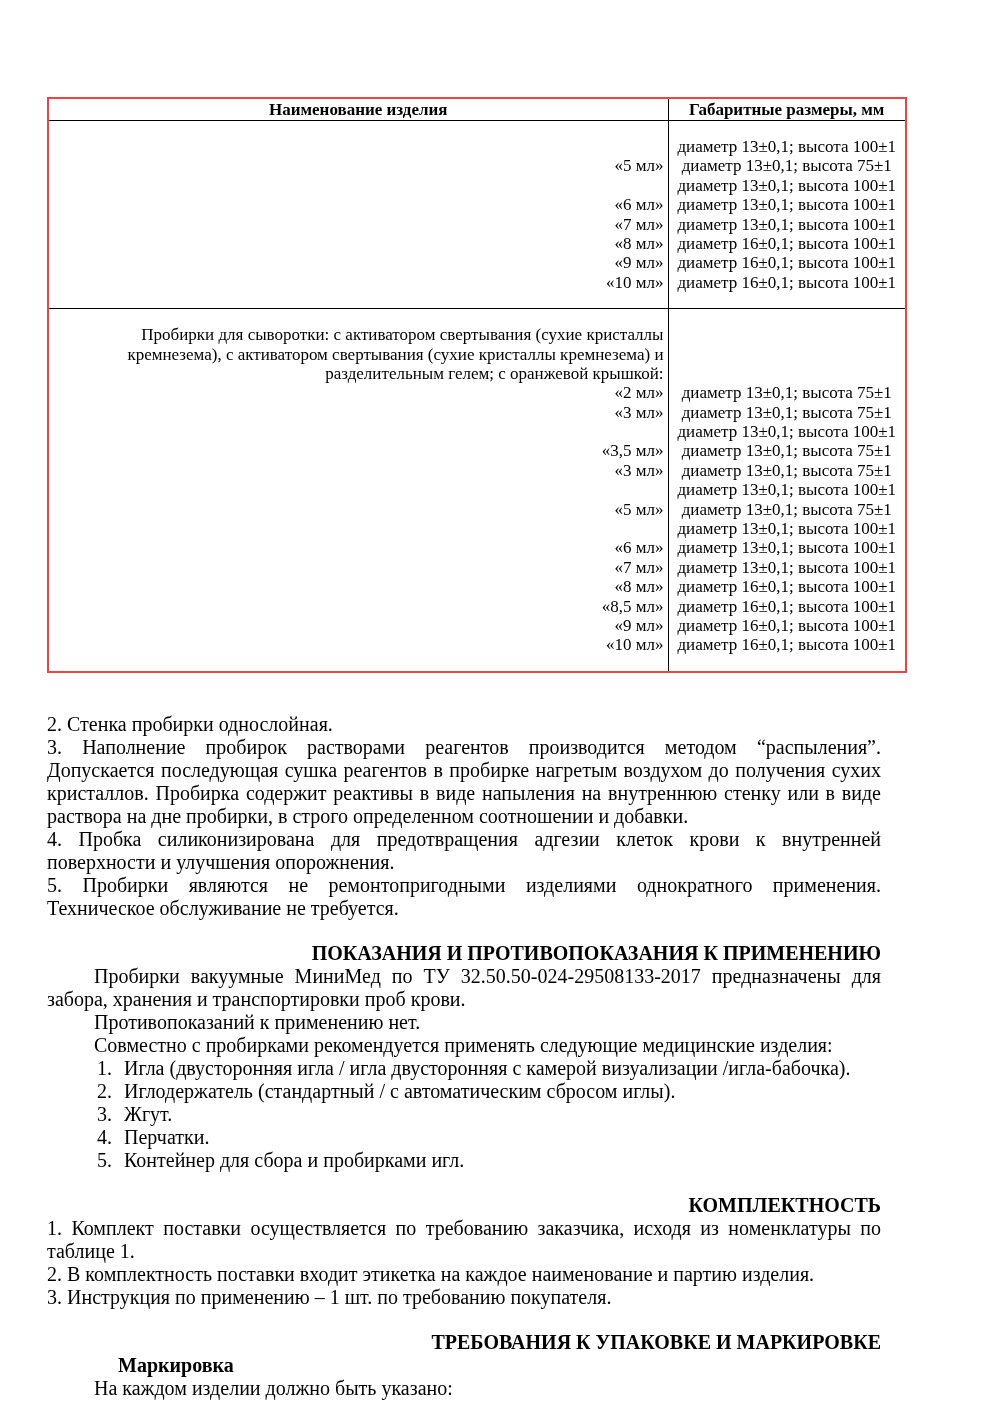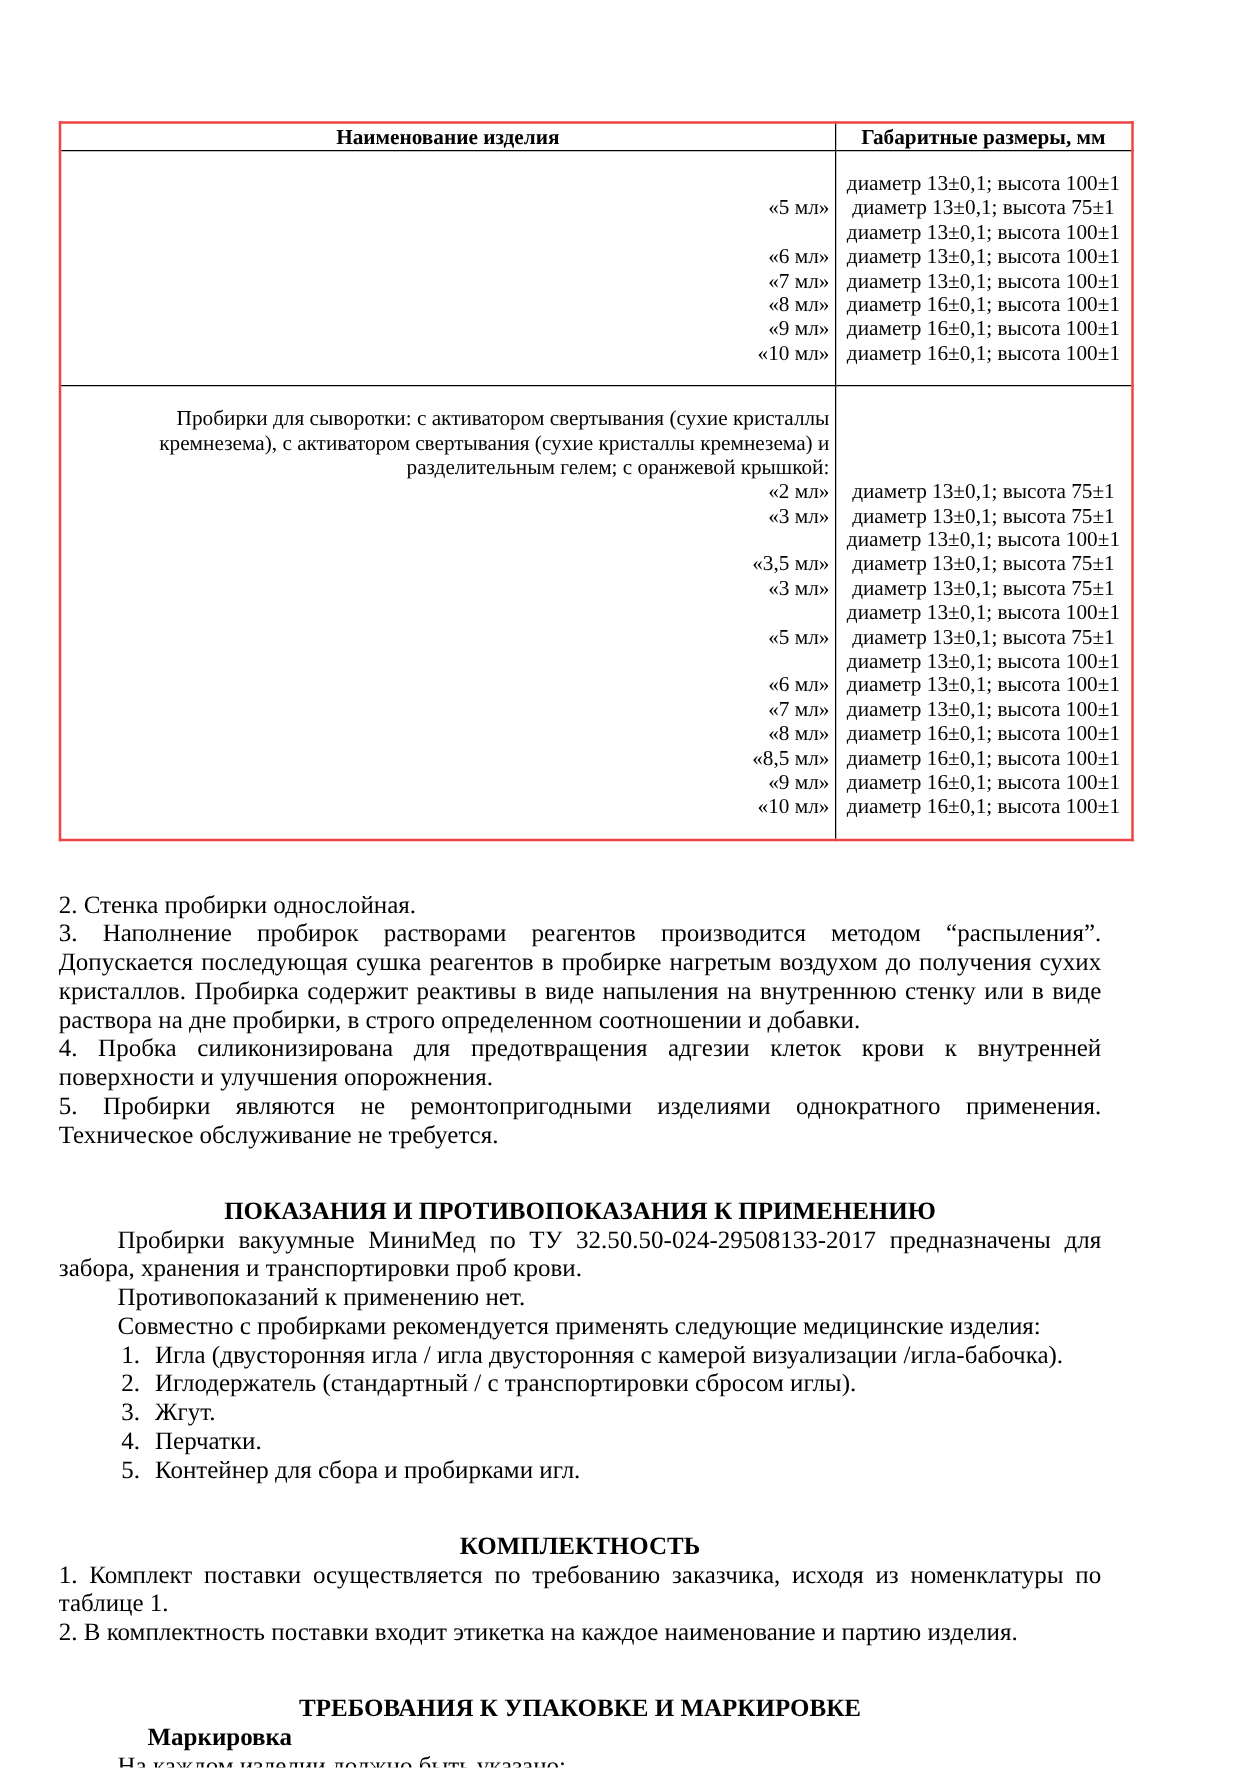--- a/index.html
+++ b/index.html
@@ -43,23 +43,23 @@
 
   
   .props { margin-top: 40px; }
   p.para {
     margin: 0; width: 834px;
     font-size: 20px; line-height: 23px;
     text-align: justify;
   }
   .indent { text-indent: 47px; }
   h2.sect {
-    margin: 38px 0 0 0; width: 834px;
+    margin: 22px 0 0 0; width: 834px;
     font-size: 20px; line-height: 23px;
-    font-weight: bold; text-align: center;
+    font-weight: bold; text-align: right;
   }
   .numlist { width: 834px; }
   .li {
     display: flex;
     padding-left: 50px;
     font-size: 20px; line-height: 23px;
   }
   .num { width: 27px; flex: none; }
   .txt { flex: 1; }
   .subhead {
@@ -158,37 +158,38 @@
   <p class="para indent">Противопоказаний к применению нет.</p>
   <p class="para indent">Совместно с пробирками рекомендуется применять следующие медицинские изделия:</p>
 
   <div class="numlist">
     <div class="li">
       <span class="num">1.</span>
       <span class="txt">Игла (двусторонняя игла / игла двусторонняя с камерой визуализации /игла-бабочка).</span>
     </div>
     <div class="li">
       <span class="num">2.</span>
-      <span class="txt">Иглодержатель (стандартный / с транспортировки сбросом иглы).</span>
+      <span class="txt">Иглодержатель (стандартный / с автоматическим сбросом иглы).</span>
     </div>
     <div class="li">
       <span class="num">3.</span>
       <span class="txt">Жгут.</span>
     </div>
     <div class="li">
       <span class="num">4.</span>
       <span class="txt">Перчатки.</span>
     </div>
     <div class="li">
       <span class="num">5.</span>
       <span class="txt">Контейнер для сбора и пробирками игл.</span>
     </div>
   </div>
 
   <h2 class="sect">КОМПЛЕКТНОСТЬ</h2>
   <p class="para">1. Комплект поставки осуществляется по требованию заказчика, исходя из номенклатуры по таблице 1.</p>
   <p class="para">2. В комплектность поставки входит этикетка на каждое наименование и партию изделия.</p>
+  <p class="para">3. Инструкция по применению – 1 шт. по требованию покупателя.</p>
 
   <h2 class="sect">ТРЕБОВАНИЯ К УПАКОВКЕ И МАРКИРОВКЕ</h2>
   <p class="para subhead">Маркировка</p>
   <p class="para indent">На каждом изделии должно быть указано:</p>
 
 </div>
 
 </body></html>

